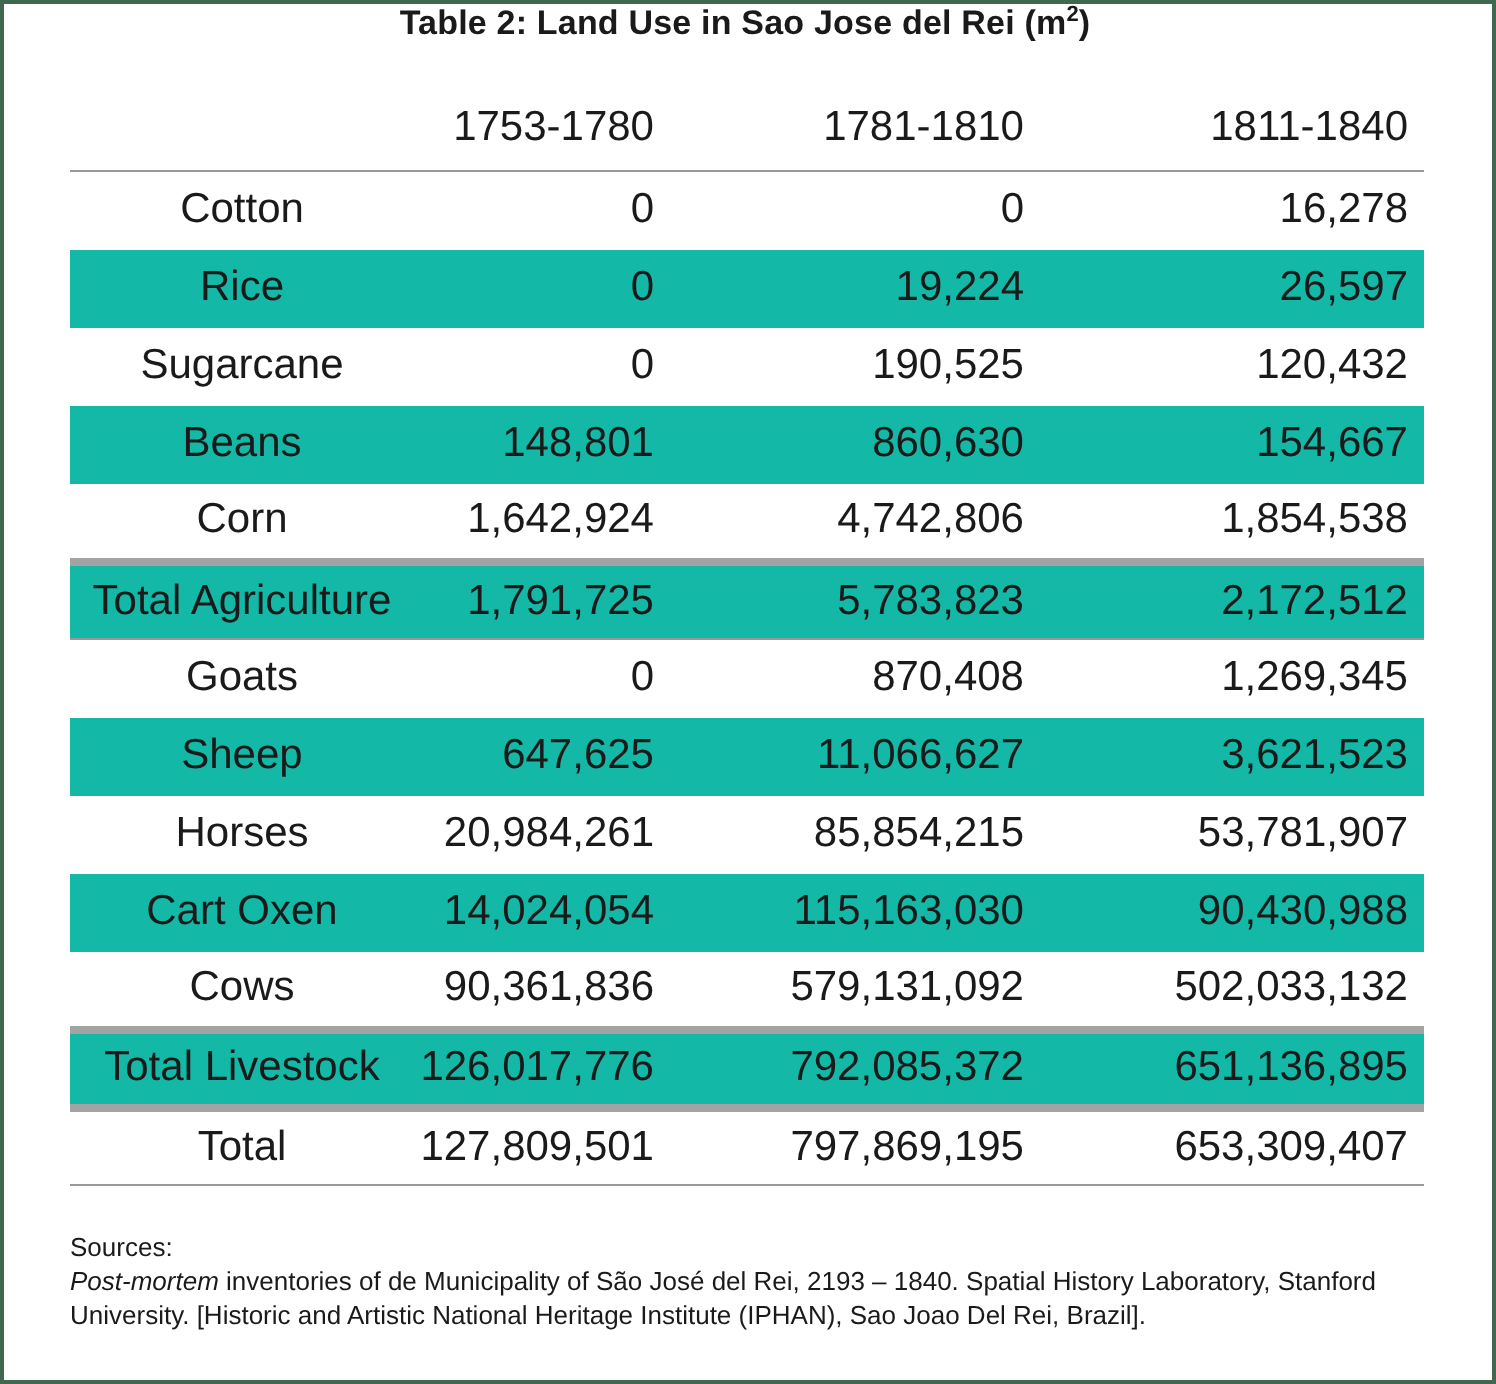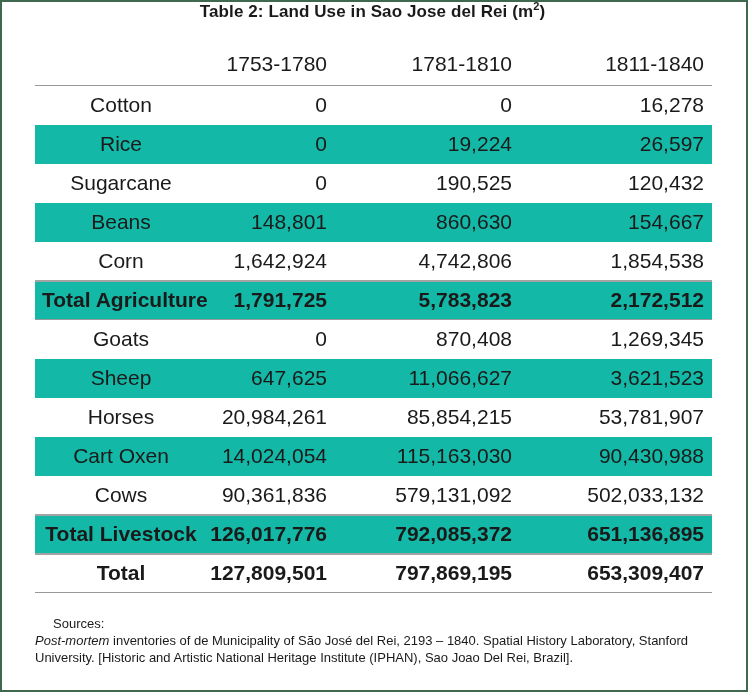--- a/index.html
+++ b/index.html
@@ -43,31 +43,31 @@
     text-align: right;
     white-space: nowrap;
   }
   tbody td.label {
     text-align: center;
     padding-left: 7px;
   }
   tbody td.num-last { padding-right: 8px; }
   tr.stripe td { background: #14b8a6; }
   tr.total td {
-    font-weight: bold;
-    border-top: 2px solid #a3a3a3;
+    font-weight: normal;
+    border-top: 4px solid #a3a3a3;
     border-bottom: 1px solid #999999;
   }
   .sources {
     margin-top: 22px;
     font-size: 13px;
     line-height: 1.32;
     width: 690px;
   }
-  .sources .heading { display: block; margin-left: 18px; }
+  .sources .heading { display: block; }
   .sources .italic { font-style: italic; }
 </style>
 </head>
 <body>
 
 <div class="wrap">
   <div class="title"><span>Table 2: Land Use in Sao Jose del Rei (m</span><sup>2</sup><span>)</span></div>
 
   <table class="data">
     <colgroup>

